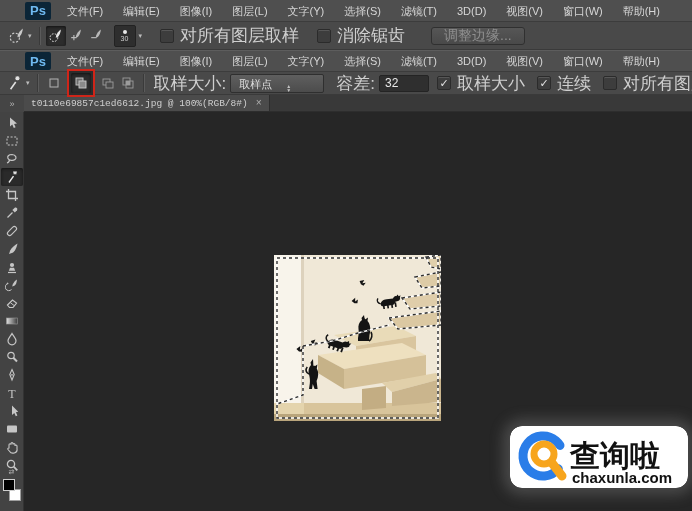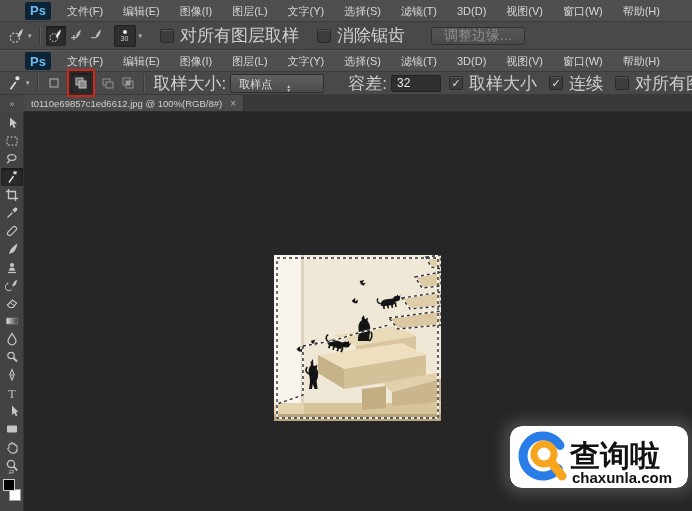--- a/index.html
+++ b/index.html
@@ -61,21 +61,21 @@
   .size-dot{width:4px;height:4px;border-radius:50%;background:#e8e8e8;margin-bottom:1px;}
   .size-num{font-size:7px;line-height:7px;color:#cfcfcf;}
   
   #tools-header{
     position:absolute;left:0;top:95px;width:24px;height:17px;background:#454545;
     color:#b5b5b5;font-size:9px;display:flex;align-items:center;justify-content:center;
     border-bottom:1px solid #333;
   }
   #tabbar{
     position:absolute;left:24px;top:95px;width:668px;height:17px;background:#393939;
-    display:flex;align-items:stretch;border-bottom:1px solid #2d2d2d;box-sizing:border-box;
+    display:flex;align-items:stretch;border-bottom:1px solid #2d2d2d;box-sizing:border-box;font-family:Liberation Mono, monospace;
   }
   .doc-tab{
     background:#4b4b4b;border-right:1px solid #2e2e2e;display:flex;align-items:center;
     padding:0 7px;color:#cfcfcf;font-size:9.5px;white-space:nowrap;
   }
   .doc-tab .close{margin-left:8px;color:#b0b0b0;font-size:10px;}
   
   #tools-panel{
     position:absolute;left:0;top:112px;width:24px;height:399px;background:#434343;
     display:flex;flex-direction:column;align-items:center;border-right:1px solid #333;
@@ -208,21 +208,21 @@
   </div>
   <div class="vsep"></div>
   <span class="opt-label">取样大小:</span>
   <div class="dd" style="width:80px;align-items:flex-end;">
     <span>取样点</span>
     <span class="spin">
       <span>▲</span>
         <span>▼</span>
     </span>
   </div>
-  <span class="opt-label" style="margin-left:24px;">容差:</span>
+  <span class="opt-label" style="margin-left:12px;">容差:</span>
   <input class="txt-input" value="32" style="">
   <span class="chk">✓</span>
   <span class="opt-label">取样大小</span>
   <span class="chk">✓</span>
   <span class="opt-label">连续</span>
   <span class="chk"></span>
   <span class="opt-label">对所有图层取样</span>
   <div class="vsep" style="margin-left:8px;"></div>
   <button class="btn" style="margin-left:6px;">调整边缘...</button>
 </div>

